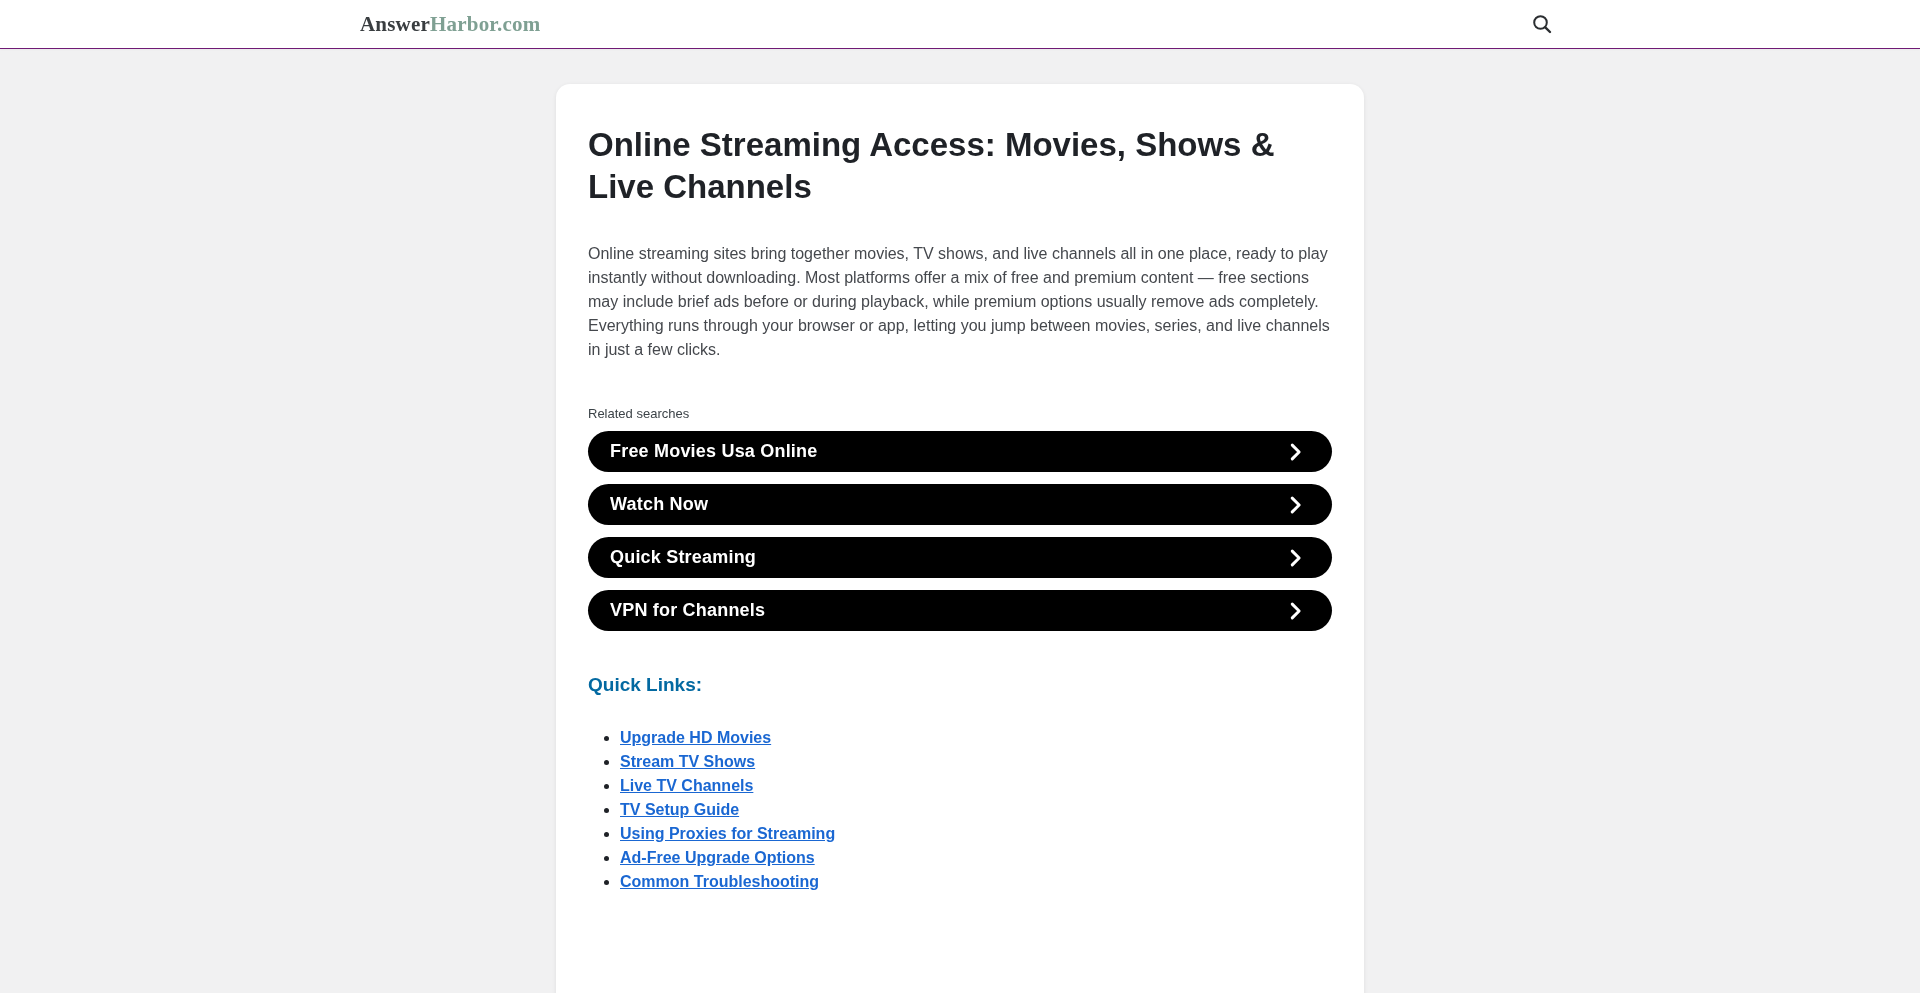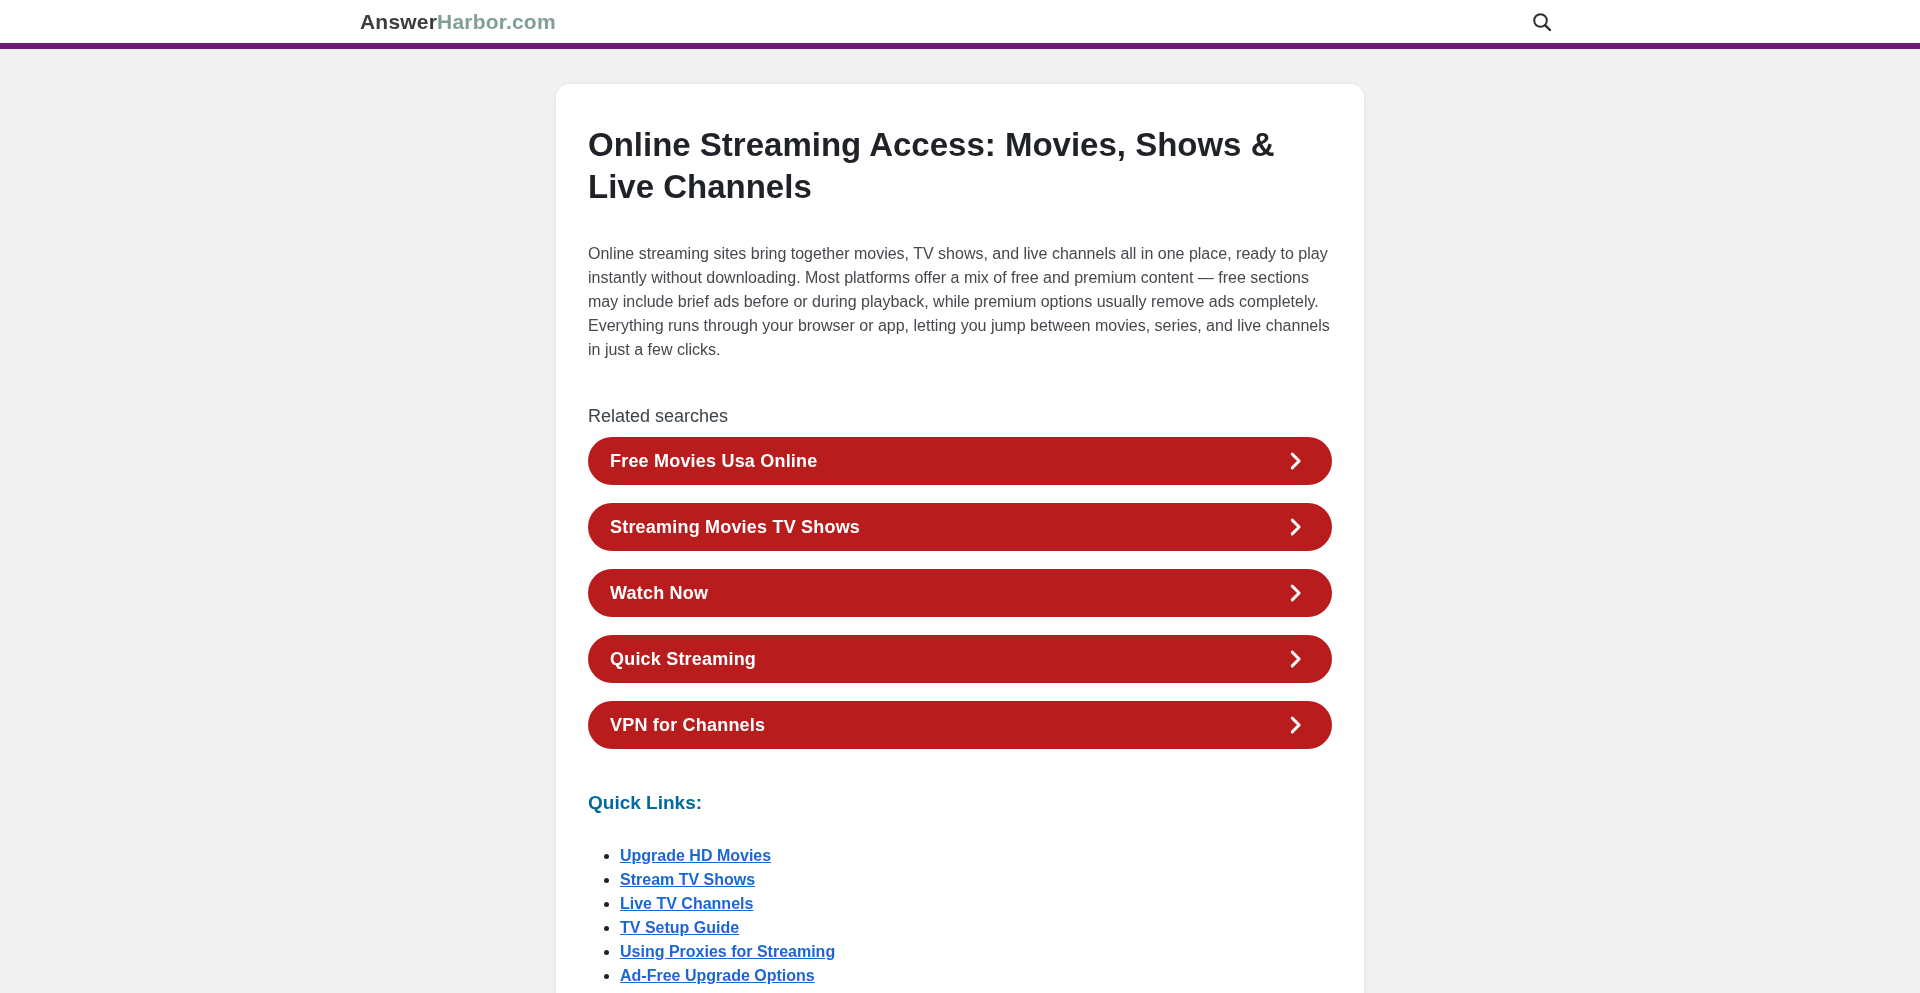--- a/index.html
+++ b/index.html
@@ -7,22 +7,23 @@
   body {
     font-family: "Liberation Sans", sans-serif;
     background: #f1f1f2;
     color: #1f2227;
   }
 
   
   header {
     height: 49px;
     background: #ffffff;
-    border-bottom: 6px solid #701a75;
+    border-bottom: 1px solid #701a75;
     box-shadow: 0 1px 2px rgba(0,0,0,0.03);
+    font-family: Liberation Serif, serif;
   }
   .header-inner {
     width: 1200px;
     height: 100%;
     margin: 0 auto;
     display: flex;
     align-items: center;
     justify-content: space-between;
   }
   .logo {
@@ -63,37 +64,37 @@
     color: #1f2227;
     margin-bottom: 34px;
   }
   .intro {
     font-size: 16px;
     line-height: 24px;
     color: #45484d;
     margin-bottom: 44px;
   }
   .related-label {
-    font-size: 18px;
+    font-size: 13px;
     color: #3c4348;
     margin-bottom: 10px;
   }
   .btn-list { display: block; }
   .pill-btn {
     display: flex;
     align-items: center;
     justify-content: space-between;
     width: 100%;
-    height: 48px;
+    height: 41px;
     border: none;
     border-radius: 24px;
-    background: #b91c1c;
+    background: #000000;
     color: #ffffff;
     padding: 0 26px 0 22px;
-    margin-bottom: 18px;
+    margin-bottom: 12px;
     cursor: pointer;
     font-family: "Liberation Sans", sans-serif;
   }
   .pill-label {
     font-size: 18px;
     font-weight: bold;
     letter-spacing: 0.2px;
   }
   .chev { flex: 0 0 auto; }
 
@@ -146,26 +147,20 @@
 
     <div class="btn-list">
 
         <button class="pill-btn">
           <span class="pill-label">Free Movies Usa Online</span>
           <svg class="chev" width="22" height="22" viewBox="0 0 24 24" fill="none">
             <path d="M9 4.5 L16.5 12 L9 19.5" stroke="#ffffff" stroke-width="3.2" stroke-linecap="round" stroke-linejoin="round"></path>
           </svg>
         </button>
 
-        <button class="pill-btn">
-          <span class="pill-label">Streaming Movies TV Shows</span>
-          <svg class="chev" width="22" height="22" viewBox="0 0 24 24" fill="none">
-            <path d="M9 4.5 L16.5 12 L9 19.5" stroke="#ffffff" stroke-width="3.2" stroke-linecap="round" stroke-linejoin="round"></path>
-          </svg>
-        </button>
 
         <button class="pill-btn">
           <span class="pill-label">Watch Now</span>
           <svg class="chev" width="22" height="22" viewBox="0 0 24 24" fill="none">
             <path d="M9 4.5 L16.5 12 L9 19.5" stroke="#ffffff" stroke-width="3.2" stroke-linecap="round" stroke-linejoin="round"></path>
           </svg>
         </button>
 
         <button class="pill-btn">
           <span class="pill-label">Quick Streaming</span>

